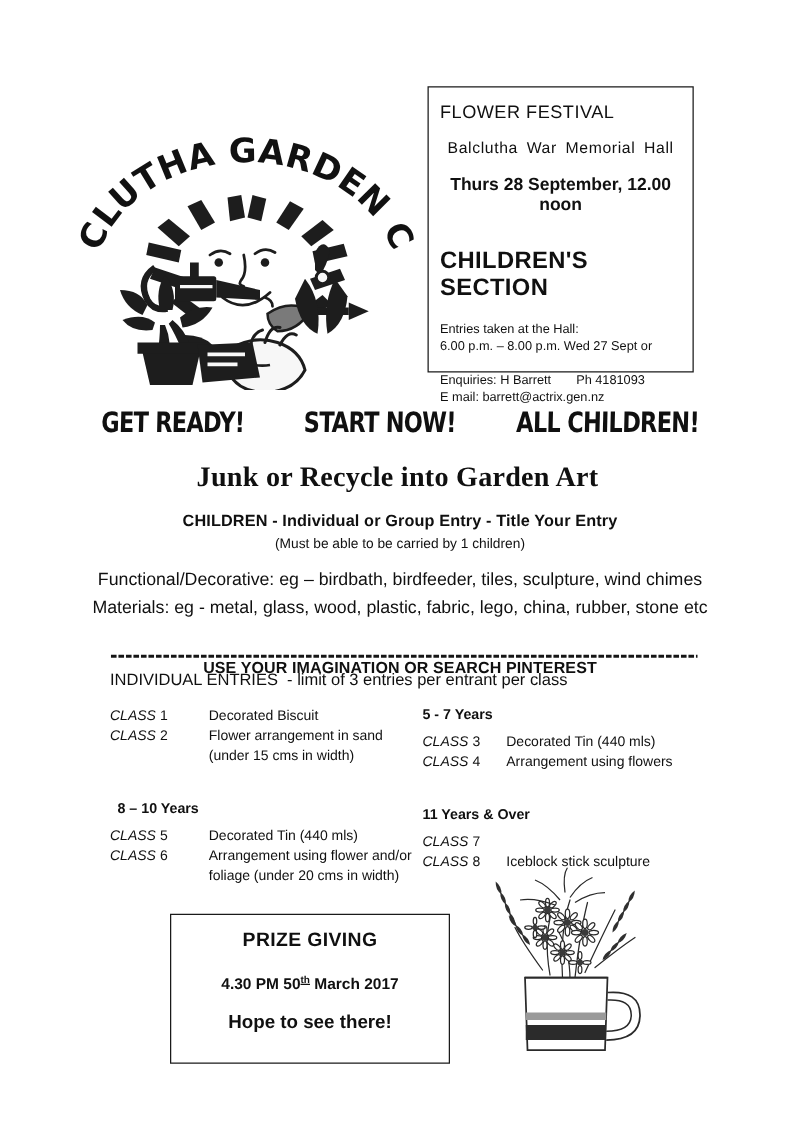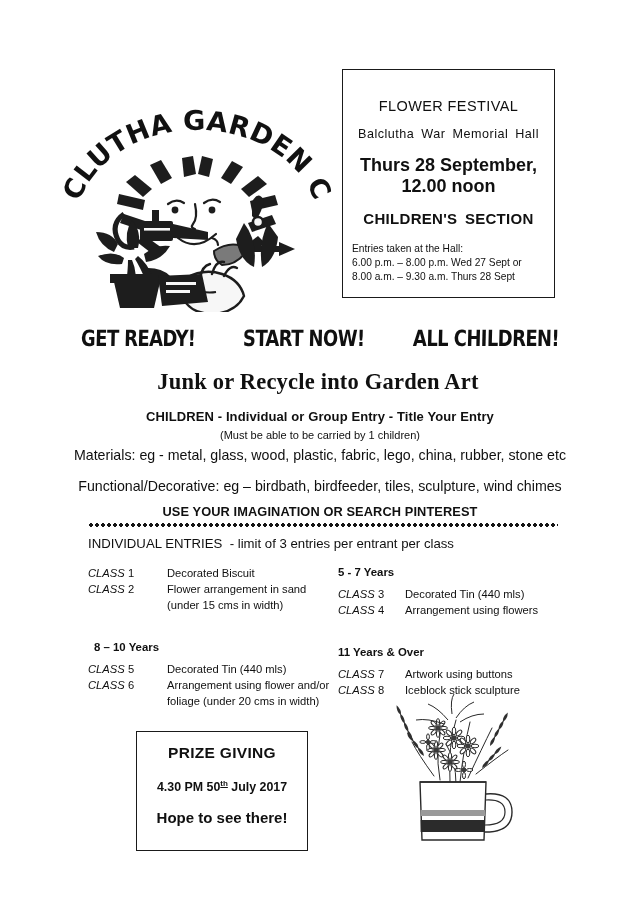--- a/index.html
+++ b/index.html
@@ -37,44 +37,43 @@
     left: 342px;
     top: 69px;
     width: 213px;
     height: 229px;
     border: 1.6px solid #1a1a1a;
     box-sizing: border-box;
     padding: 10px 9px 6px 9px;
     background: #fff;
   }
   .fb-title {
-    text-align: center;
+    text-align: left;
     font-size: 14.5px;
     letter-spacing: .4px;
-    margin-top: 18px;
+    margin-top: 2px;
   }
   .fb-venue {
     text-align: center;
     font-size: 12.6px;
     margin-top: 13px;
     letter-spacing: .5px;
     word-spacing: 3px;
   }
   .fb-datetime {
     text-align: center;
-    font-size: 18px;
+    font-size: 14px;
     font-weight: bold;
     margin-top: 14px;
   }
   .fb-section {
-    text-align: center;
-    font-size: 15px;
+    font-size: 19px;
     font-weight: bold;
     letter-spacing: .3px;
-    margin-top: 13px;
+    margin-top: 27px;
     word-spacing: 3px;
   }
   .fb-entries {
     font-size: 10.2px;
     line-height: 1.38;
     margin-top: 15px;
   }
   .fb-contact {
     font-size: 10.2px;
     line-height: 1.38;
@@ -134,21 +133,21 @@
     margin-top: 5px;
   }
   .intro-line {
     font-size: 14.2px;
     margin-top: 6px;
   }
   .intro-line.spaced { margin-top: 15px; }
   .intro-cta {
     font-size: 12.8px;
     font-weight: bold;
-    margin-top: 10px;
+    margin-top: 32px;
     letter-spacing: .1px;
   }
 
   
   #divider {
     position: absolute;
     left: 88px;
     top: 523px;
     width: 470px;
     height: 4px;
@@ -208,21 +207,21 @@
   .col.left  .cl-cont { padding-left: 79px; }
   .col.right .cl-cont { padding-left: 0px; }
 
   .gap-big { height: 18px; }
 
   
   #prize-box {
     position: absolute;
     left: 136px;
     top: 731px;
-    width: 172px;
+    width: 224px;
     height: 120px;
     border: 1.5px solid #1a1a1a;
     box-sizing: border-box;
     background: #fff;
   }
   .pz-title {
     text-align: center;
     font-size: 15.5px;
     font-weight: bold;
     margin-top: 12px;
@@ -341,37 +340,42 @@
   </div>
 
   <div id="festival-box">
     <div class="fb-title">FLOWER FESTIVAL</div>
     <div class="fb-venue">Balclutha War Memorial Hall</div>
     <div class="fb-datetime">Thurs 28 September, 12.00 noon</div>
     <div class="fb-section">CHILDREN'S SECTION</div>
     <div class="fb-entries">
       <div>Entries taken at the Hall:</div>
       <div>6.00 p.m. – 8.00 p.m.  Wed 27 Sept or</div>
-      <div>8.00 a.m. – 9.30 a.m.  Thurs 28 Sept</div>
+    </div>
+    <div class="fb-contact">
+      <div>
+        <span>Enquiries: H Barrett</span><span class="ph">Ph 4181093</span>
+      </div>
+      <div>E mail: barrett@actrix.gen.nz</div>
     </div>
   </div>
 
   <div id="headline-row">
     <span>GET READY!</span>
     <span>START NOW!</span>
     <span>ALL CHILDREN!</span>
   </div>
 
   <div id="main-title">Junk or Recycle into Garden Art</div>
 
   <div id="intro">
     <div class="intro-head">CHILDREN - Individual or Group Entry - Title Your Entry</div>
     <div class="intro-sub">(Must be able to be carried by 1 children)</div>
+    <div class="intro-line spaced">Functional/Decorative: eg – birdbath, birdfeeder, tiles, sculpture, wind chimes</div>
     <div class="intro-line">Materials: eg - metal, glass, wood, plastic, fabric, lego, china, rubber, stone etc</div>
-    <div class="intro-line spaced">Functional/Decorative: eg – birdbath, birdfeeder, tiles, sculpture, wind chimes</div>
     <div class="intro-cta">USE YOUR IMAGINATION OR SEARCH PINTEREST</div>
   </div>
 
   <div id="divider"></div>
 
   <div id="entries-limit">INDIVIDUAL ENTRIES  - limit of 3 entries per entrant per class</div>
 
   <div id="classes">
 
     <div class="col left">
@@ -425,35 +429,34 @@
         </div>
       </div>
 
       <div class="gap-big"></div>
 
       <div class="group">
         <div class="group-title">11 Years &amp; Over</div>
         <div class="cl-row">
           <span class="cl-word">CLASS</span>
           <span class="cl-num">7</span>
-          <span class="cl-desc">Artwork using buttons</span>
         </div>
         <div class="cl-row">
           <span class="cl-word">CLASS</span>
           <span class="cl-num">8</span>
           <span class="cl-desc">Iceblock stick sculpture</span>
         </div>
       </div>
 
     </div>
   </div>
 
   <div id="prize-box">
     <div class="pz-title">PRIZE GIVING</div>
-    <div class="pz-when"><span>4.30 PM  50</span><sup>th</sup><span> July 2017</span></div>
+    <div class="pz-when"><span>4.30 PM  50</span><sup>th</sup><span> March 2017</span></div>
     <div class="pz-hope">Hope to see there!</div>
   </div>
 
   <div id="flower-mug">
     <svg viewBox="0 0 150 152" width="150" height="152" xmlns="http://www.w3.org/2000/svg">
       <g stroke="#2a2a2a" fill="none" stroke-width="1" stroke-linecap="round">
         <path d="M46,86 q-6,-34 4,-58"></path>
         <path d="M56,88 q-2,-38 6,-62"></path>
         <path d="M66,88 q4,-36 10,-60"></path>
         <path d="M74,84 q14,-30 24,-50"></path>

